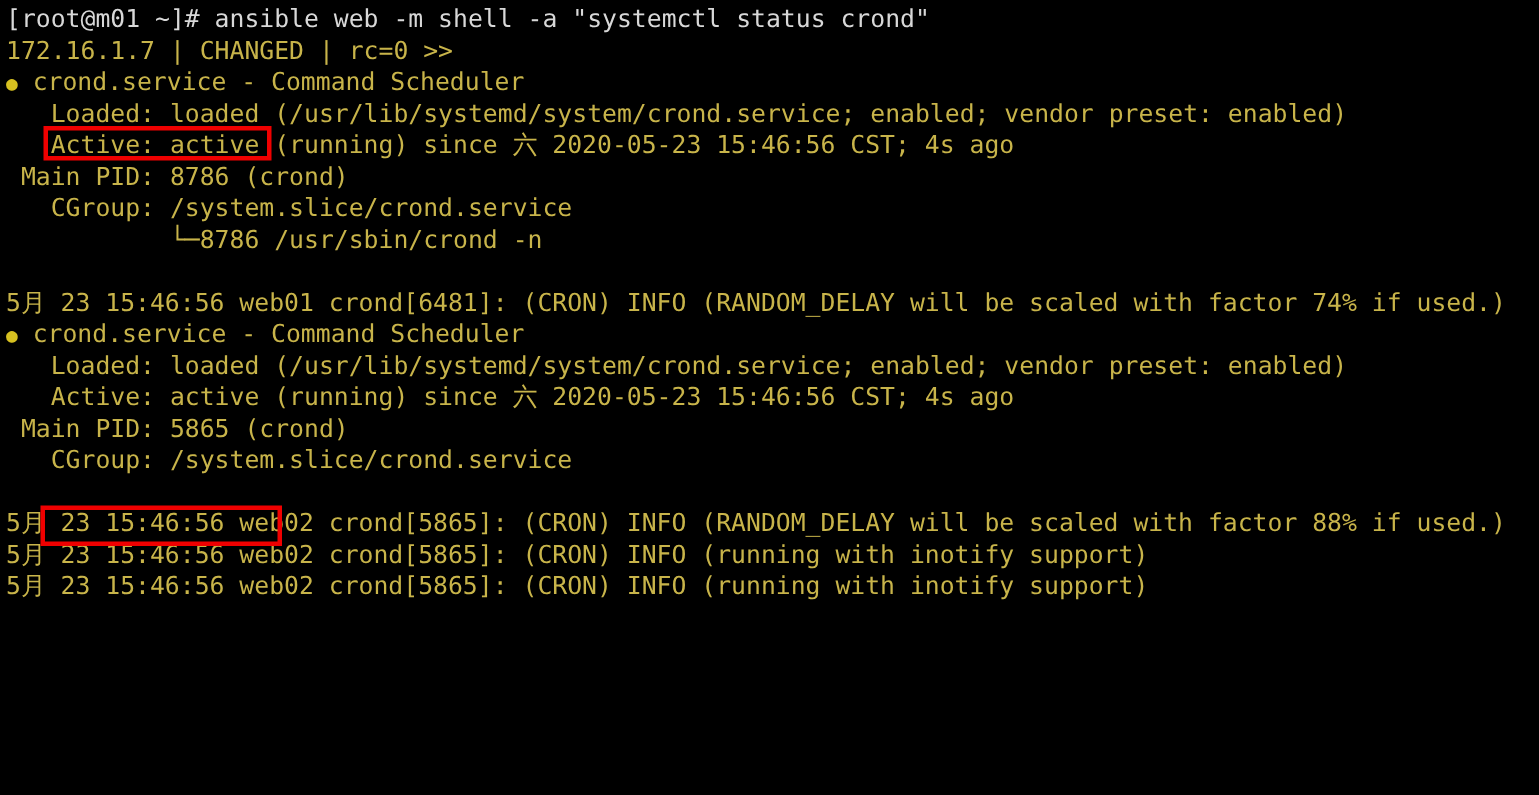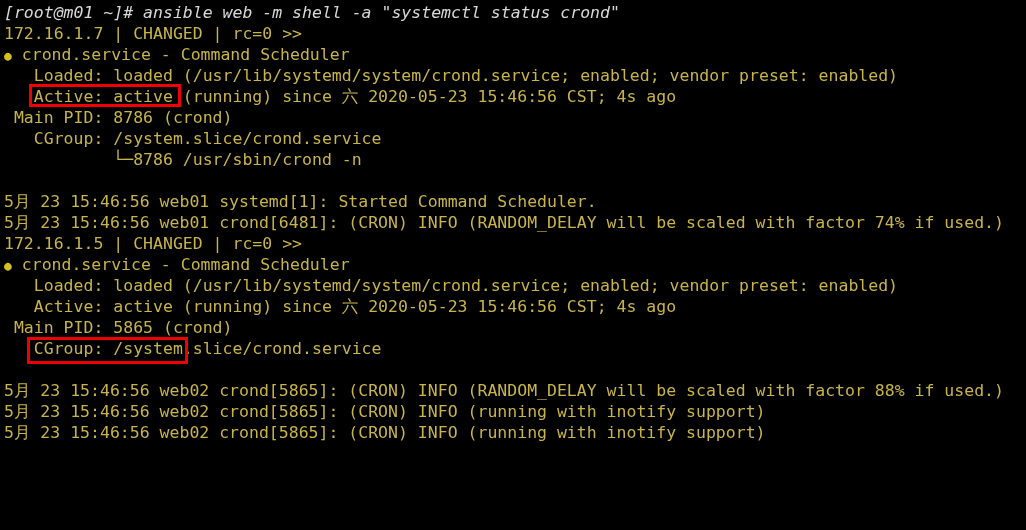--- a/index.html
+++ b/index.html
@@ -33,21 +33,20 @@
     height: 21px;
     line-height: 21px;
     font-size: 16.5px;
     letter-spacing: 0px;
     white-space: pre;
     color: #c8b44a;
     font-family: "DejaVu Sans Mono", "Liberation Mono", monospace;
   }
   .line.cmd {
     color: #d8d8d8;
-    font-style: italic;
   }
   .line.blank {
     color: transparent;
   }
   .bullet-dot {
     color: #d6c020;
     font-size: 13px;
   }
   .highlight-box {
     position: absolute;
@@ -77,24 +76,22 @@
 
     <div class="line cmd">[root@m01 ~]# ansible web -m shell -a "systemctl status crond"</div>
     <div class="line">172.16.1.7 | CHANGED | rc=0 &gt;&gt;</div>
     <div class="line"><span class="bullet-dot">●</span><span> crond.service - Command Scheduler</span></div>
     <div class="line">   Loaded: loaded (/usr/lib/systemd/system/crond.service; enabled; vendor preset: enabled)</div>
     <div class="line">   Active: active (running) since 六 2020-05-23 15:46:56 CST; 4s ago</div>
     <div class="line"> Main PID: 8786 (crond)</div>
     <div class="line">   CGroup: /system.slice/crond.service</div>
     <div class="line">           └─8786 /usr/sbin/crond -n</div>
     <div class="line blank"> </div>
-    <div class="line">5月 23 15:46:56 web01 systemd[1]: Started Command Scheduler.</div>
     <div class="line">5月 23 15:46:56 web01 crond[6481]: (CRON) INFO (RANDOM_DELAY will be scaled with factor 74% if used.)</div>
 
-    <div class="line">172.16.1.5 | CHANGED | rc=0 &gt;&gt;</div>
     <div class="line"><span class="bullet-dot">●</span><span> crond.service - Command Scheduler</span></div>
     <div class="line">   Loaded: loaded (/usr/lib/systemd/system/crond.service; enabled; vendor preset: enabled)</div>
     <div class="line">   Active: active (running) since 六 2020-05-23 15:46:56 CST; 4s ago</div>
     <div class="line"> Main PID: 5865 (crond)</div>
     <div class="line">   CGroup: /system.slice/crond.service</div>
     <div class="line blank"> </div>
     <div class="line">5月 23 15:46:56 web02 crond[5865]: (CRON) INFO (RANDOM_DELAY will be scaled with factor 88% if used.)</div>
     <div class="line">5月 23 15:46:56 web02 crond[5865]: (CRON) INFO (running with inotify support)</div>
     <div class="line">5月 23 15:46:56 web02 crond[5865]: (CRON) INFO (running with inotify support)</div>
 

